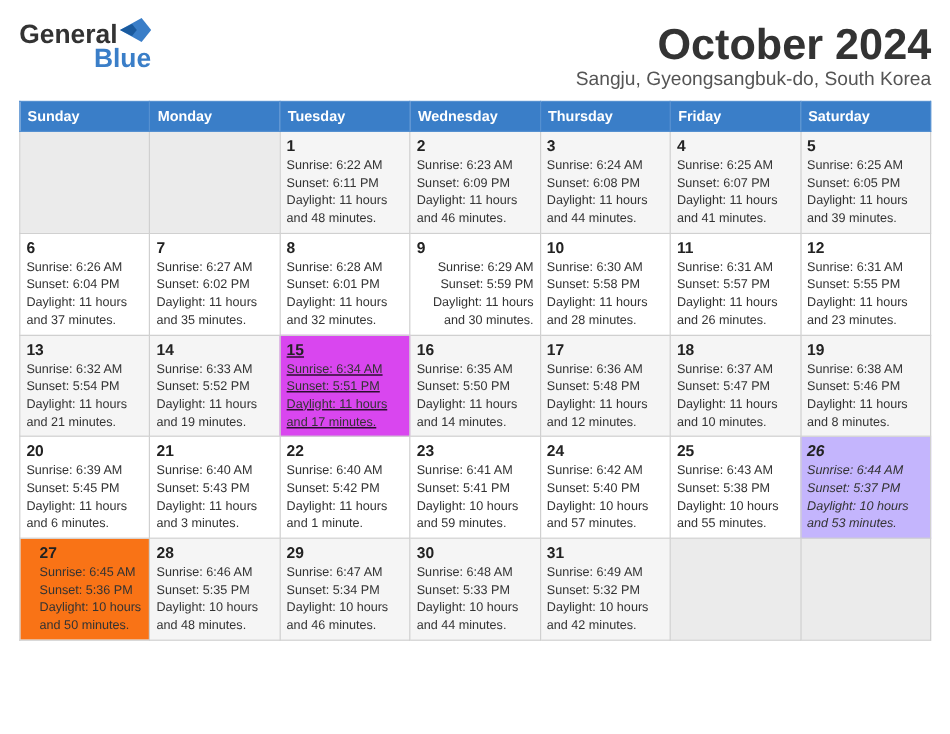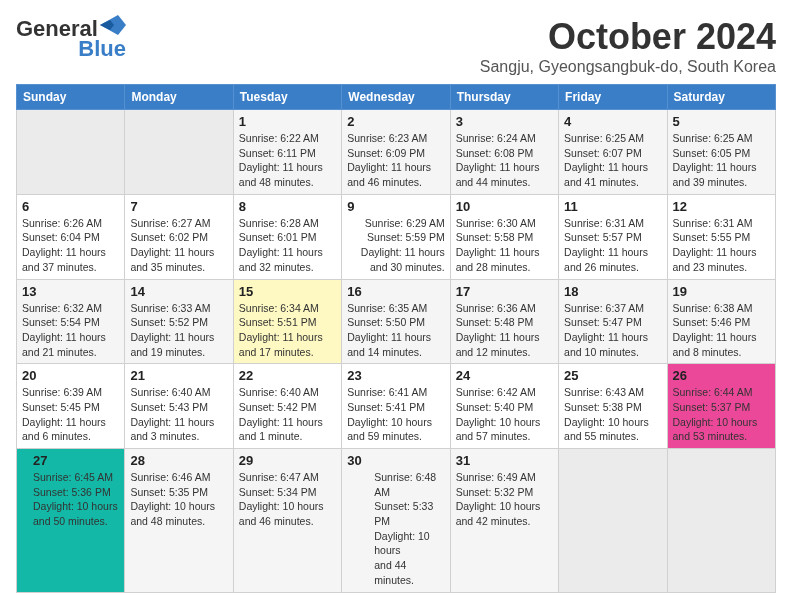--- a/index.html
+++ b/index.html
@@ -207,21 +207,21 @@
 Daylight: 11 hours
 and 21 minutes.</div>
         </td>
         <td style="background: rgb(245, 245, 245);">
           <span class="day-num">14</span>
           <div class="cell-info" style="white-space: pre-wrap;">Sunrise: 6:33 AM
 Sunset: 5:52 PM
 Daylight: 11 hours
 and 19 minutes.</div>
         </td>
-        <td style="background: #fef9c3;">
+        <td style="background: #d946ef; text-decoration: underline;">
           <span class="day-num">15</span>
           <div class="cell-info" style="white-space: pre-wrap;">Sunrise: 6:34 AM
 Sunset: 5:51 PM
 Daylight: 11 hours
 and 17 minutes.</div>
         </td>
         <td style="background: rgb(245, 245, 245);">
           <span class="day-num">16</span>
           <div class="cell-info" style="white-space: pre-wrap;">Sunrise: 6:35 AM
 Sunset: 5:50 PM
@@ -286,30 +286,30 @@
 Daylight: 10 hours
 and 57 minutes.</div>
         </td>
         <td style="background: rgb(255, 255, 255);">
           <span class="day-num">25</span>
           <div class="cell-info" style="white-space: pre-wrap;">Sunrise: 6:43 AM
 Sunset: 5:38 PM
 Daylight: 10 hours
 and 55 minutes.</div>
         </td>
-        <td style="background: #ec4899;">
+        <td style="background: #c4b5fd; font-style: italic;">
           <span class="day-num">26</span>
           <div class="cell-info" style="white-space: pre-wrap;">Sunrise: 6:44 AM
 Sunset: 5:37 PM
 Daylight: 10 hours
 and 53 minutes.</div>
         </td>
       </tr>
       <tr style="background: rgb(245, 245, 245);">
-        <td style="background: #14b8a6; padding-left: 16px;">
+        <td style="background: #f97316; padding-left: 16px;">
           <span class="day-num">27</span>
           <div class="cell-info" style="white-space: pre-wrap;">Sunrise: 6:45 AM
 Sunset: 5:36 PM
 Daylight: 10 hours
 and 50 minutes.</div>
         </td>
         <td style="background: rgb(245, 245, 245);">
           <span class="day-num">28</span>
           <div class="cell-info" style="white-space: pre-wrap;">Sunrise: 6:46 AM
 Sunset: 5:35 PM
@@ -318,21 +318,21 @@
         </td>
         <td style="background: rgb(245, 245, 245);">
           <span class="day-num">29</span>
           <div class="cell-info" style="white-space: pre-wrap;">Sunrise: 6:47 AM
 Sunset: 5:34 PM
 Daylight: 10 hours
 and 46 minutes.</div>
         </td>
         <td style="background: rgb(245, 245, 245);">
           <span class="day-num">30</span>
-          <div class="cell-info" style="white-space: pre-wrap; margin-left: 27px;">Sunrise: 6:48 AM
+          <div class="cell-info" style="white-space: pre-wrap;">Sunrise: 6:48 AM
 Sunset: 5:33 PM
 Daylight: 10 hours
 and 44 minutes.</div>
         </td>
         <td style="background: rgb(245, 245, 245);">
           <span class="day-num">31</span>
           <div class="cell-info" style="white-space: pre-wrap;">Sunrise: 6:49 AM
 Sunset: 5:32 PM
 Daylight: 10 hours
 and 42 minutes.</div>

